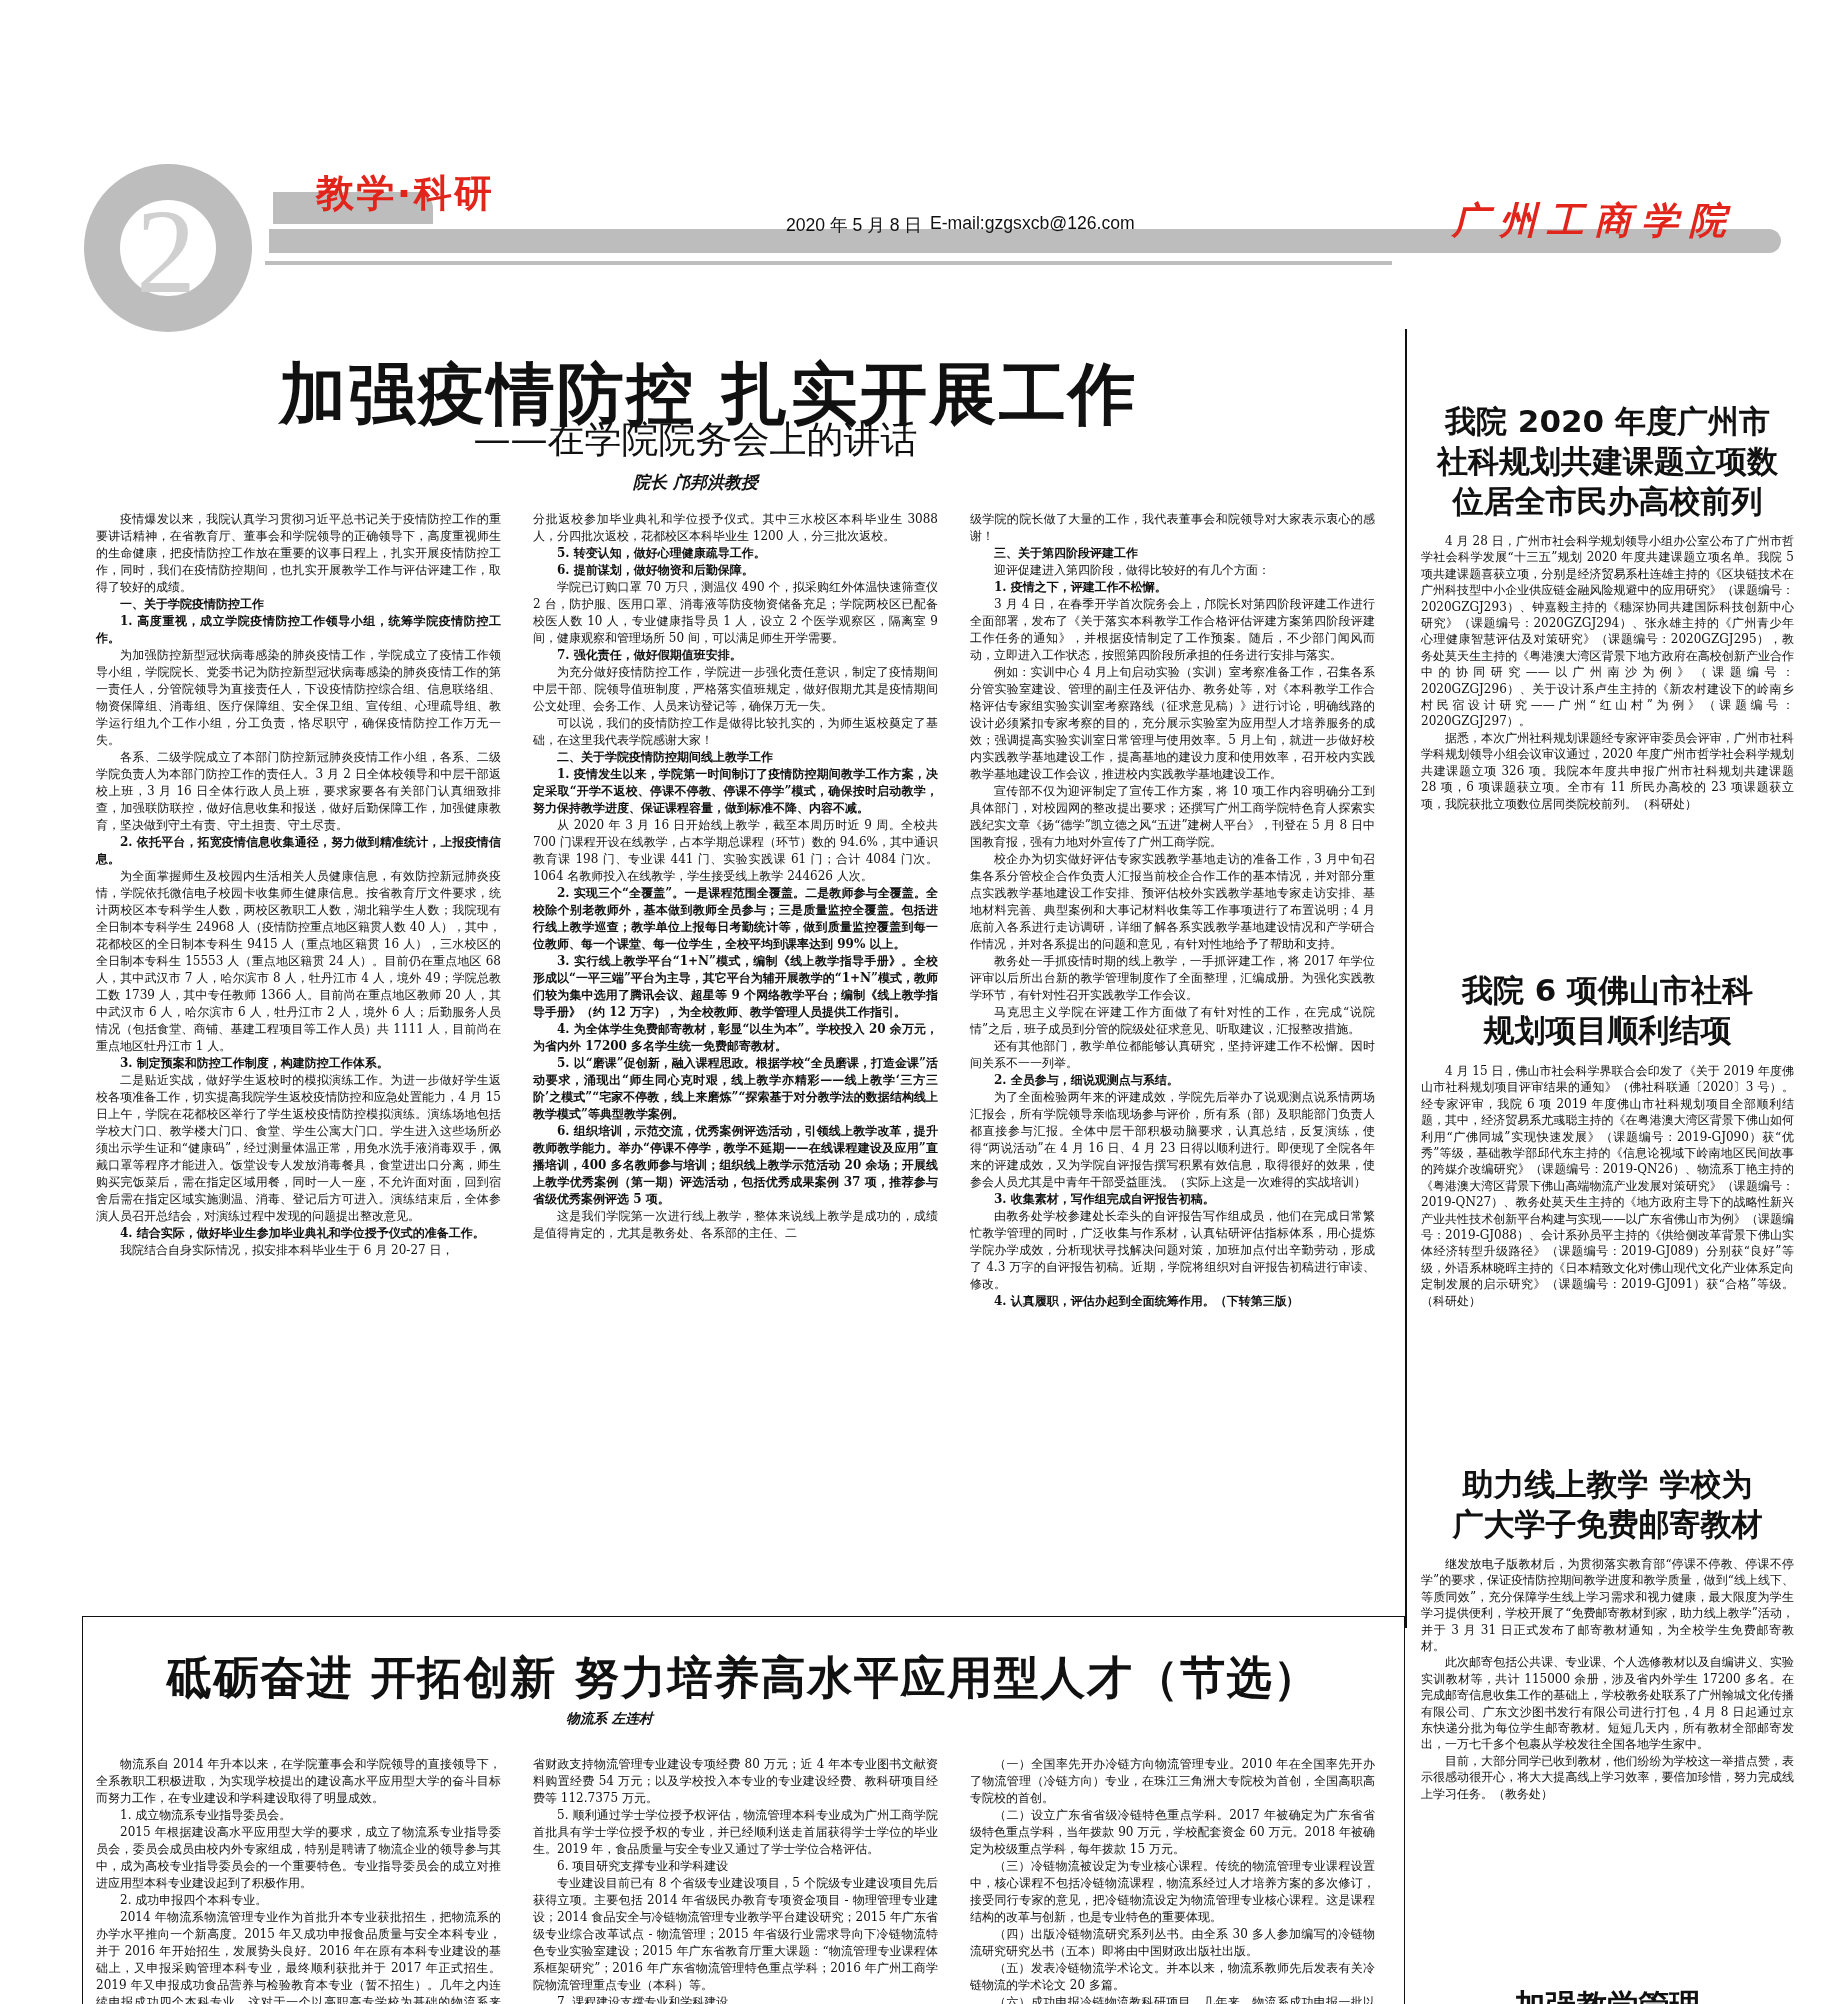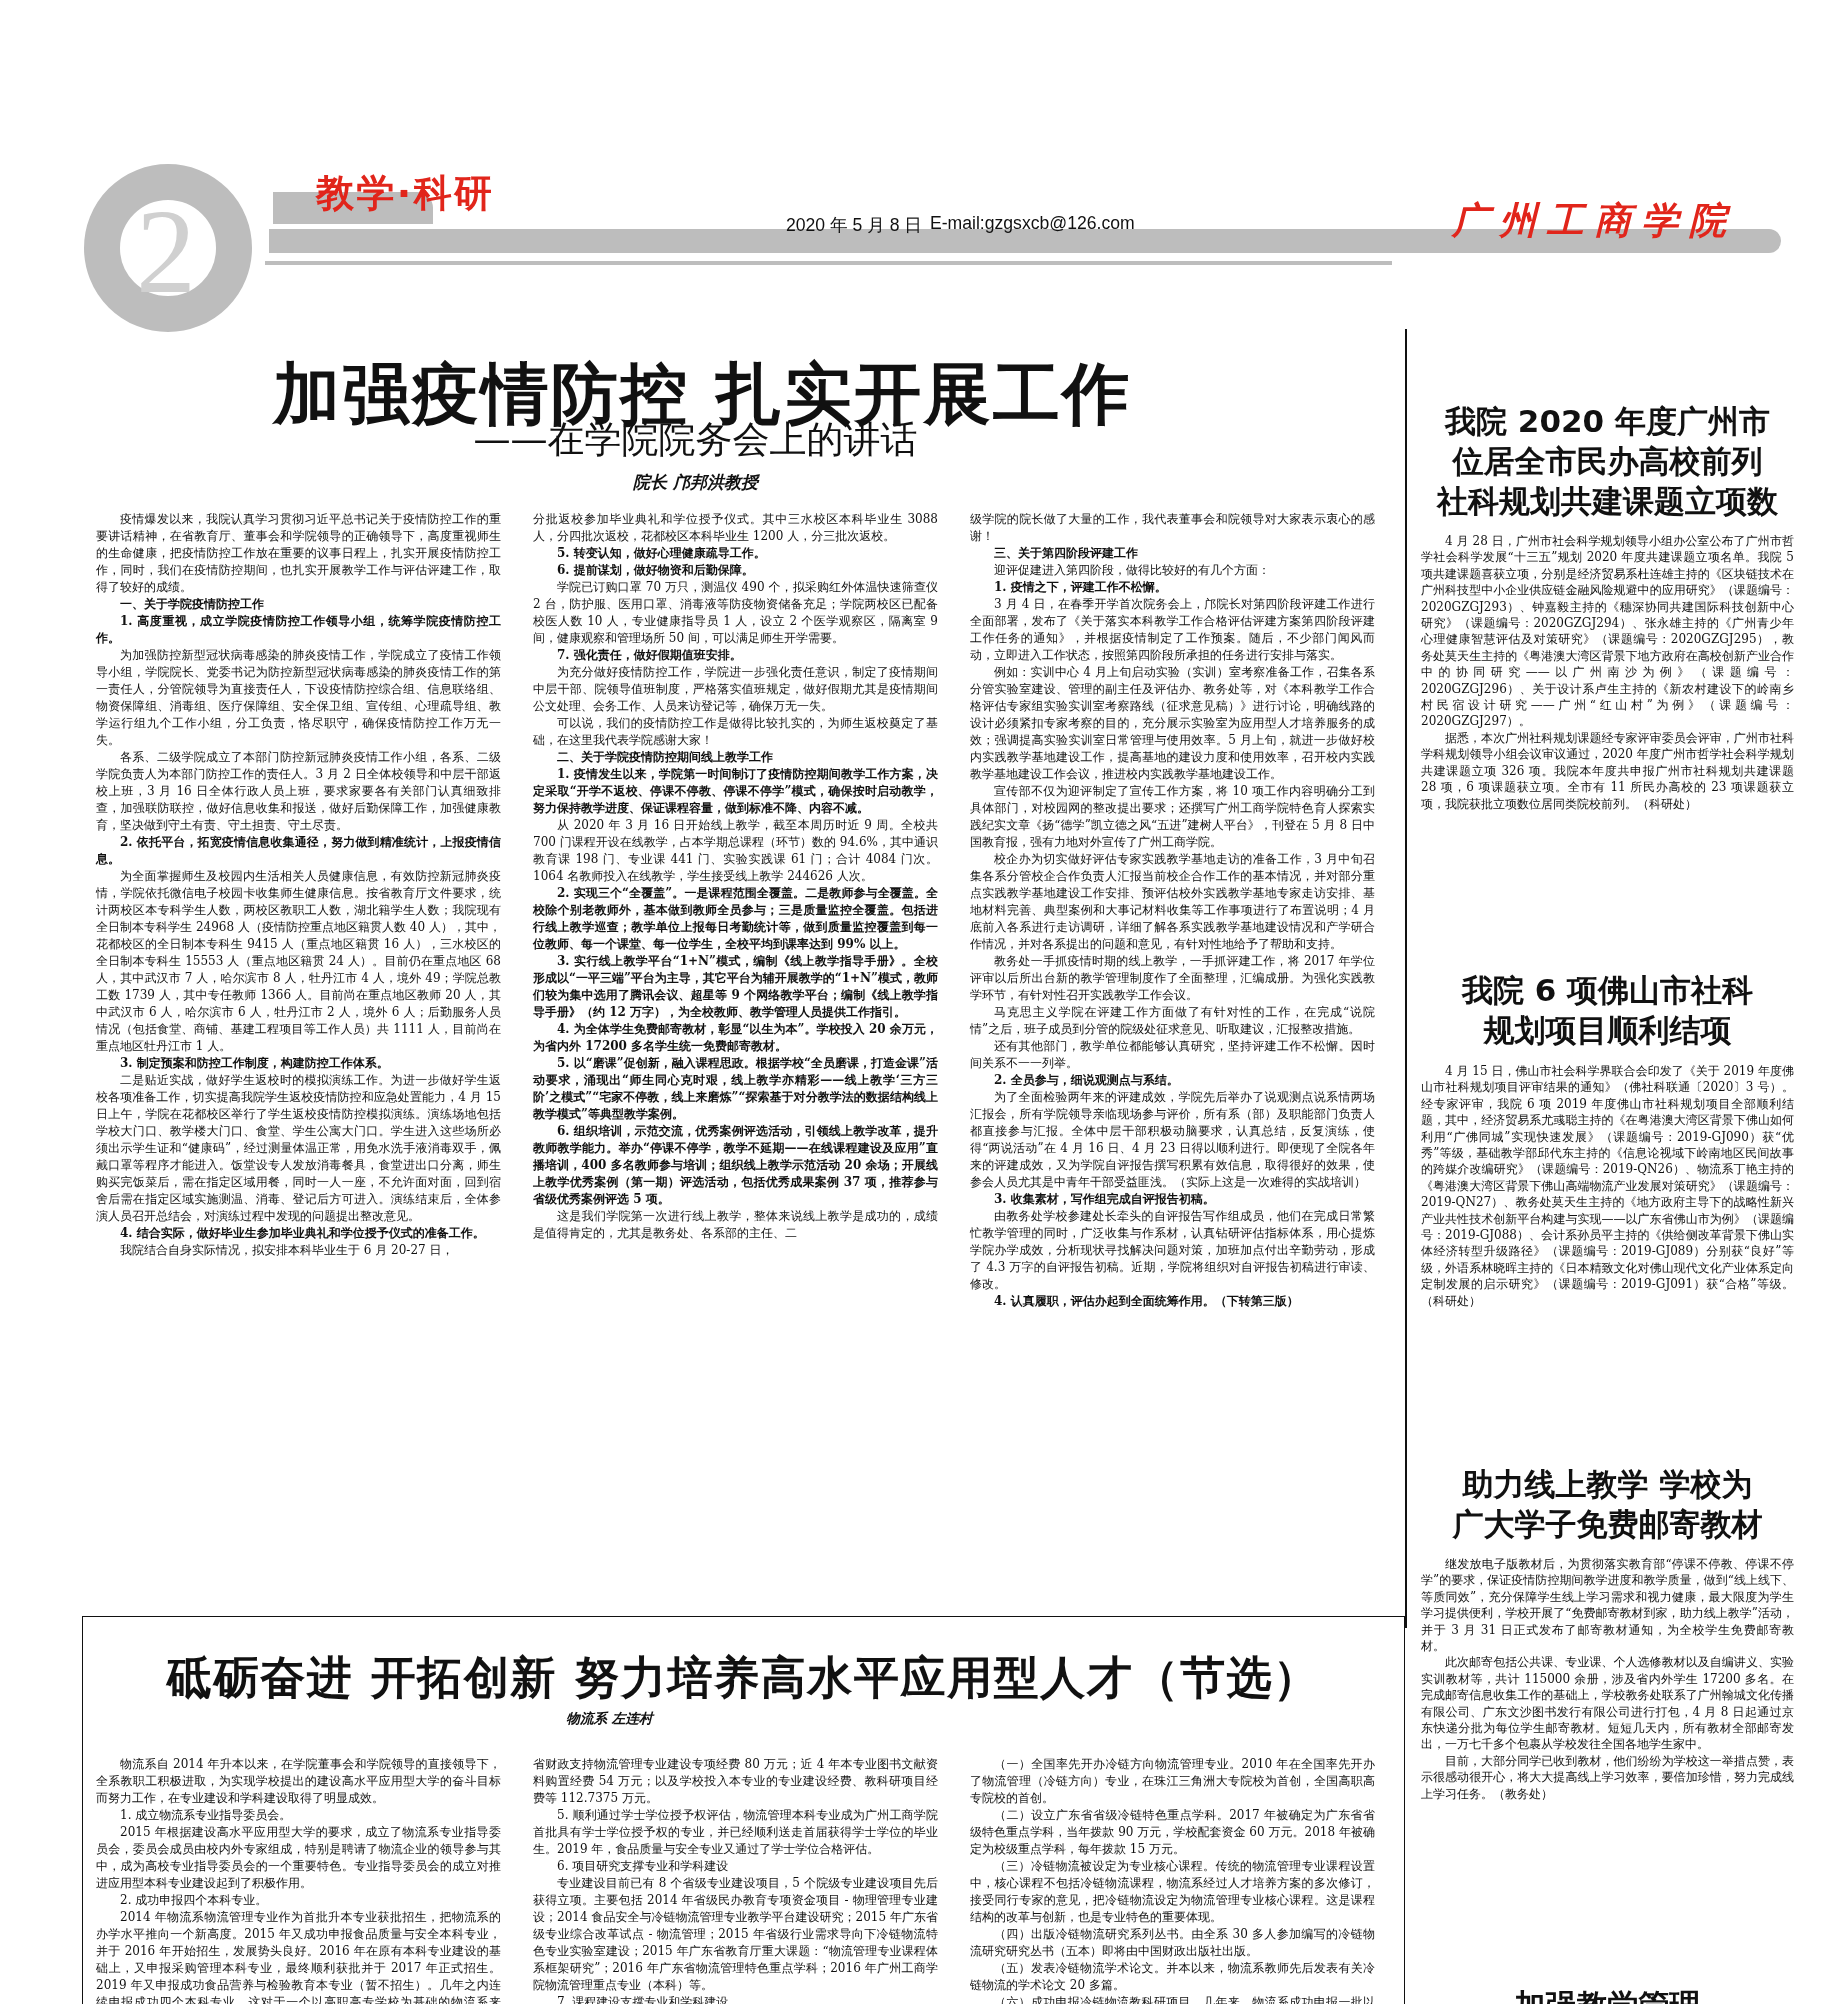--- a/index.html
+++ b/index.html
@@ -15,21 +15,21 @@
   .mast-bar-thin { left: 265px; top: 261px; width: 1127px; height: 4px; background: #bdbdbd; }
   .mast-section-bg { left: 273px; top: 192px; width: 160px; height: 32px; background: #bdbdbd; border-radius: 0 16px 0 0; }
   .section-title { left: 305px; top: 168px; font-size: 38px; font-weight: bold; color: #e1251b;
                    font-family: "DejaVu Sans", sans-serif; letter-spacing: 2.4px; margin-left: 11px; }
   .mast-date { left: 786px; top: 213px; font-size: 17.6px; font-family: "Liberation Sans", sans-serif; }
   .mast-email { left: 930px; top: 213px; font-size: 17.6px; font-family: "Liberation Sans", sans-serif; }
   .mast-brand { left: 1452px; top: 196px; font-size: 37px; color: #e1251b; font-weight: bold; letter-spacing: 10.4px;
                 font-family: "DejaVu Serif", serif; font-style: italic; }
 
   
-  .a1-title { left: 7px; width: 1391px; top: 349px; text-align: center; font-size: 67px; font-weight: bold;
+  .a1-title { left: 13px; width: 1391px; top: 349px; text-align: center; font-size: 67px; font-weight: bold;
               font-family: "DejaVu Sans", sans-serif; letter-spacing: 2.4px; }
   .a1-sub { left: 0; width: 1391px; top: 415px; text-align: center; font-size: 37px; }
   .a1-author { left: 0; width: 1391px; top: 471px; text-align: center; font-size: 17px; font-weight: bold; font-style: italic; }
 
   .col { position: absolute; font-size: 12px; line-height: 17px; text-align: justify; }
   .col p { margin: 0; text-indent: 2em; }
   .col .h { font-weight: bold; }
 
   
   .vrule { left: 1405px; top: 329px; width: 2.4px; height: 1299px; background: #111; }
@@ -108,22 +108,22 @@
     <p>为了全面检验两年来的评建成效，学院先后举办了说观测点说系情两场汇报会，所有学院领导亲临现场参与评价，所有系（部）及职能部门负责人都直接参与汇报。全体中层干部积极动脑要求，认真总结，反复演练，使得“两说活动”在 4 月 16 日、4 月 23 日得以顺利进行。即便现了全院各年来的评建成效，又为学院自评报告撰写积累有效信息，取得很好的效果，使参会人员尤其是中青年干部受益匪浅。（实际上这是一次难得的实战培训）</p>
     <p class="h">3. 收集素材，写作组完成自评报告初稿。</p>
     <p>由教务处学校参建处长牵头的自评报告写作组成员，他们在完成日常繁忙教学管理的同时，广泛收集与作系材，认真钻研评估指标体系，用心提炼学院办学成效，分析现状寻找解决问题对策，加班加点付出辛勤劳动，形成了 4.3 万字的自评报告初稿。近期，学院将组织对自评报告初稿进行审读、修改。</p>
     <p class="h">4. 认真履职，评估办起到全面统筹作用。（下转第三版）</p>
   </div>
 
 <div class="abs vrule"></div>
 <div id="sidebar">
     <div class="sb-title" style="top: 401px;">
       <div>我院 2020 年度广州市</div>
+      <div>社科规划共建课题立项数</div>
       <div>位居全市民办高校前列</div>
-      <div>社科规划共建课题立项数</div>
     </div>
     <div class="sb-body" style="top: 533px;">
       <p>4 月 28 日，广州市社会科学规划领导小组办公室公布了广州市哲学社会科学发展“十三五”规划 2020 年度共建课题立项名单。我院 5 项共建课题喜获立项，分别是经济贸易系杜连雄主持的《区块链技术在广州科技型中小企业供应链金融风险规避中的应用研究》（课题编号：2020GZGJ293）、钟嘉毅主持的《穗深协同共建国际科技创新中心研究》（课题编号：2020GZGJ294）、张永雄主持的《广州青少年心理健康智慧评估及对策研究》（课题编号：2020GZGJ295），教务处莫天生主持的《粤港澳大湾区背景下地方政府在高校创新产业合作中的协同研究——以广州南沙为例》（课题编号：2020GZGJ296）、关于设计系卢生主持的《新农村建设下的岭南乡村民宿设计研究——广州“红山村”为例》（课题编号：2020GZGJ297）。</p>
       <p>据悉，本次广州社科规划课题经专家评审委员会评审，广州市社科学科规划领导小组会议审议通过，2020 年度广州市哲学社会科学规划共建课题立项 326 项。我院本年度共申报广州市社科规划共建课题 28 项，6 项课题获立项。全市有 11 所民办高校的 23 项课题获立项，我院获批立项数位居同类院校前列。（科研处）</p>
     </div>
     <div class="sb-title" style="top: 970px;">
       <div>我院 6 项佛山市社科</div>
       <div>规划项目顺利结项</div>
     </div>
     <div class="sb-body" style="top: 1063px;">

